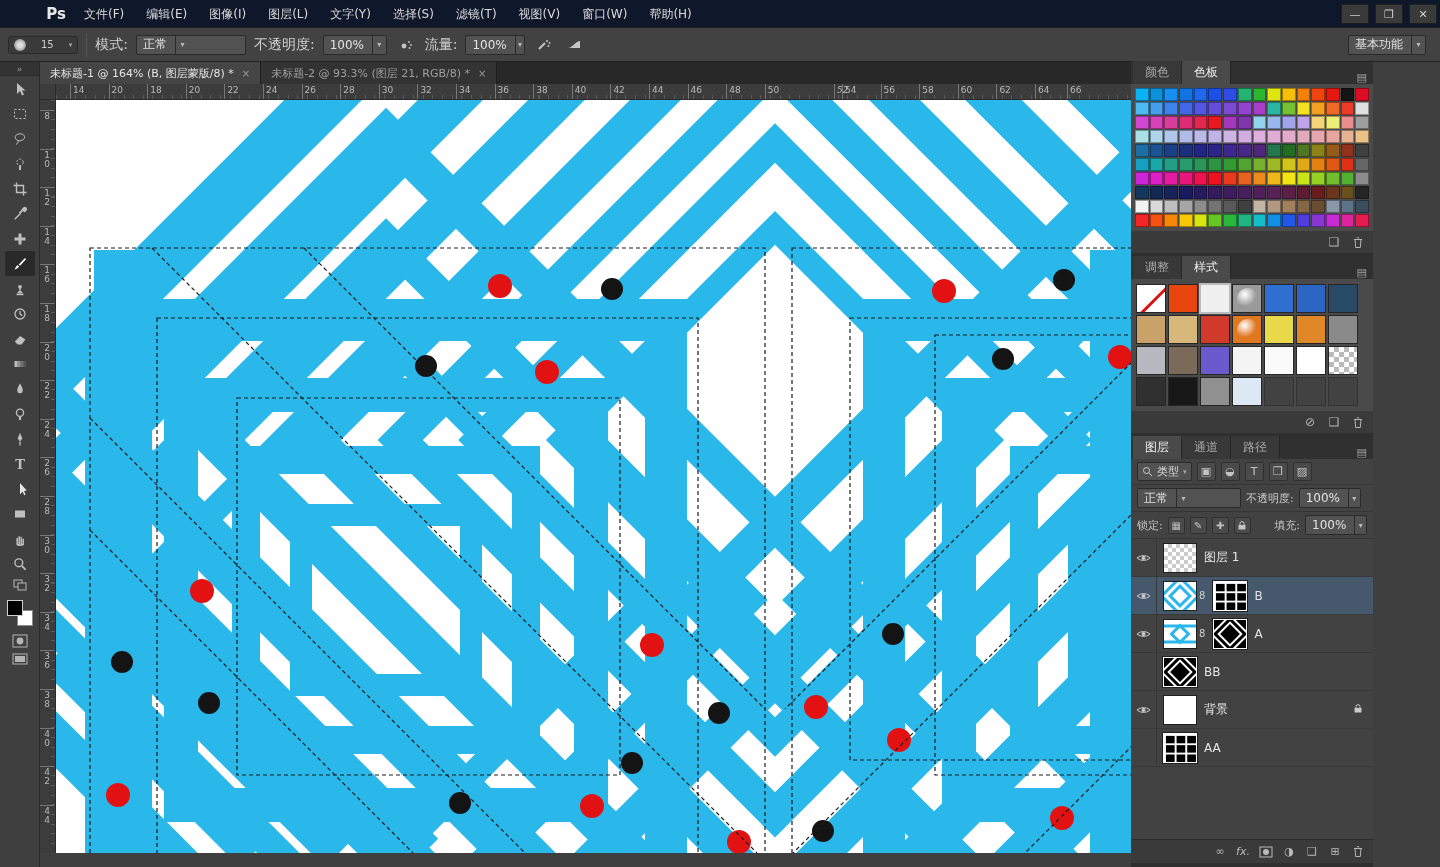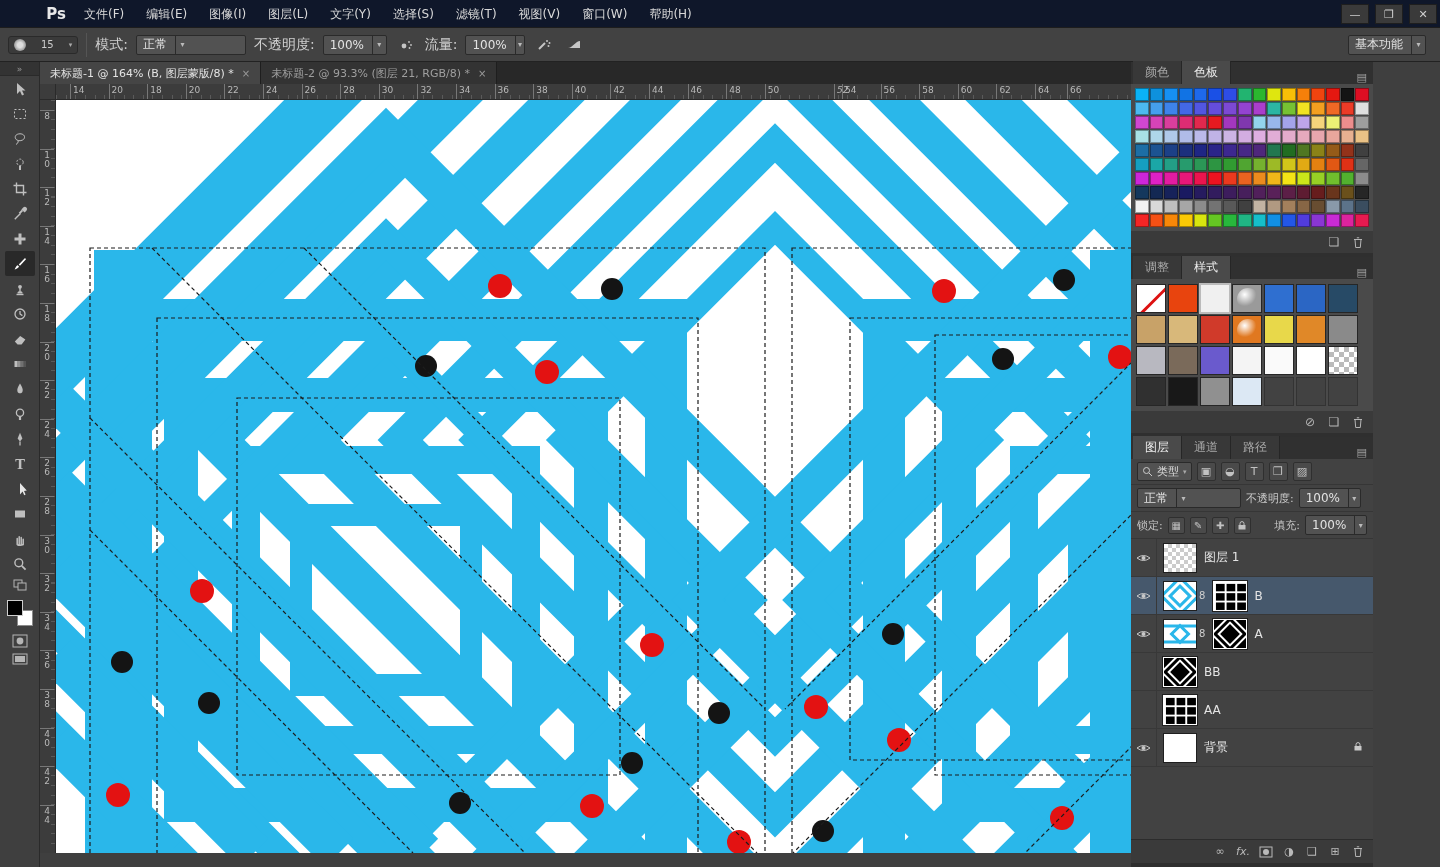--- a/index.html
+++ b/index.html
@@ -887,37 +887,37 @@
             <div class="eye-box"></div>
             <div class="thumb" style="background:#000;border:1px solid #fff;outline:1px solid #1f1f1f;"><svg width="32" height="28" viewBox="0 0 32 28">
                 <g transform="translate(16,14) rotate(45)" fill="none" stroke="#fff" stroke-width="2">
                   <rect x="-8" y="-8" width="16" height="16"></rect>
                   <rect x="-13" y="-13" width="26" height="26"></rect>
                 </g>
               </svg></div>
             <span class="layer-name">BB</span>
           </div>
           <div class="layer-row">
-            <div class="eye-box"></div>
-            <div class="thumb thumb-grid-dark"></div>
-            <span class="layer-name">AA</span>
-          </div>
-          <div class="layer-row">
             <div class="eye-box">
               <svg width="15" height="10">
                 <path d="M1 5 Q7.5 0 14 5 Q7.5 10 1 5 Z" fill="none" stroke="#c9c9c9"></path>
                 <circle cx="7.5" cy="5" r="2" fill="#c9c9c9"></circle>
               </svg>
             </div>
             <div class="thumb" style="background:#fff;"></div>
             <span class="layer-name">背景</span>
             <span class="layer-lock"><svg width="10" height="11">
                 <rect x="1.5" y="5" width="7" height="4.5" fill="#c9c9c9"></rect>
                 <path d="M3 5 V3.6 a2 2 0 0 1 4 0 V5" stroke="#c9c9c9" fill="none"></path>
               </svg></span>
+          </div>
+          <div class="layer-row">
+            <div class="eye-box"></div>
+            <div class="thumb thumb-grid-dark"></div>
+            <span class="layer-name">AA</span>
           </div>
         </div>
 
       <div id="layers-footer">
         <span class="foot-icon">∞</span>
         <span class="foot-icon fx-label">fx.</span>
         <span class="foot-icon">
           <svg width="14" height="12">
               <rect x="1" y="1" width="12" height="10" fill="none" stroke="#b9b9b9"></rect>
               <circle cx="7" cy="6" r="3" fill="#b9b9b9"></circle>

